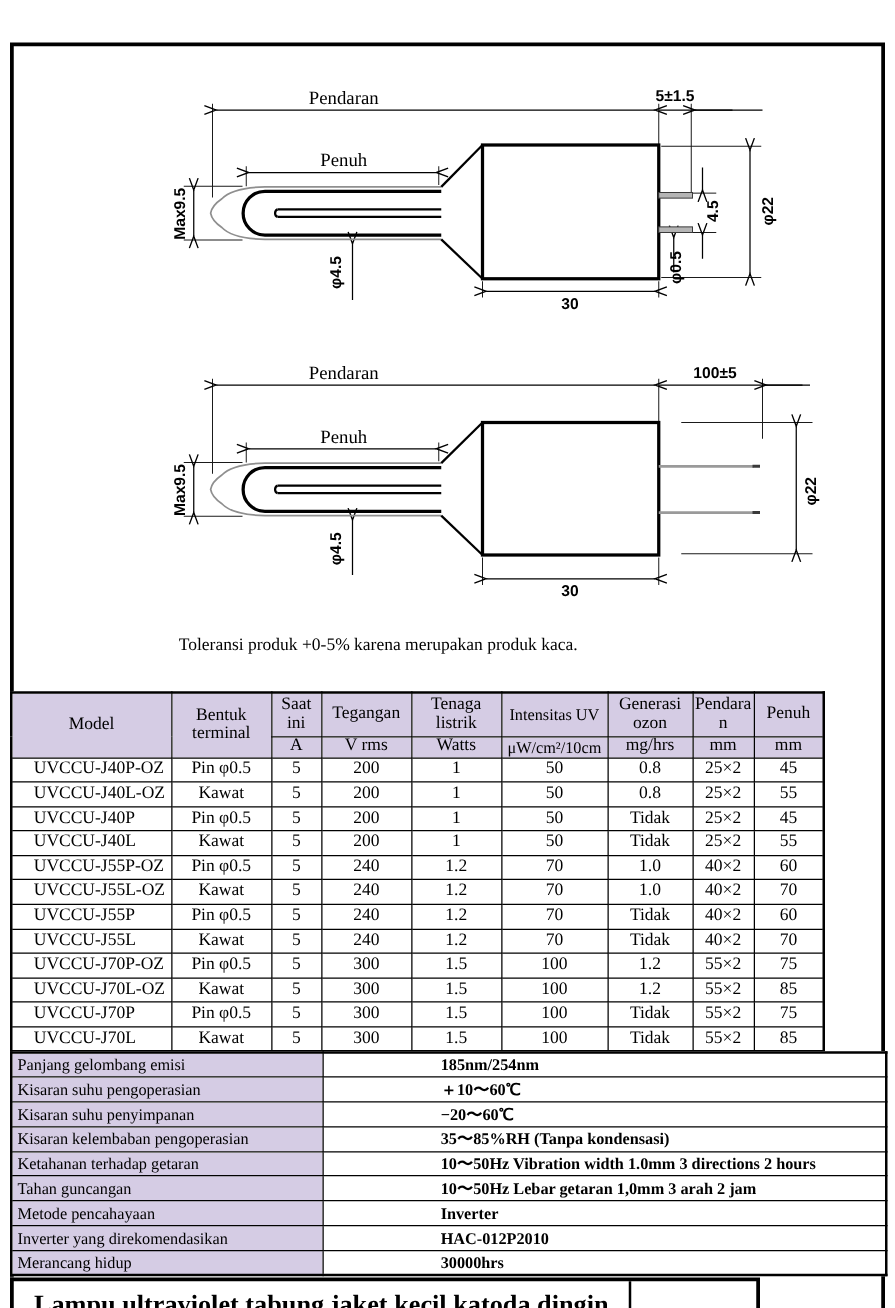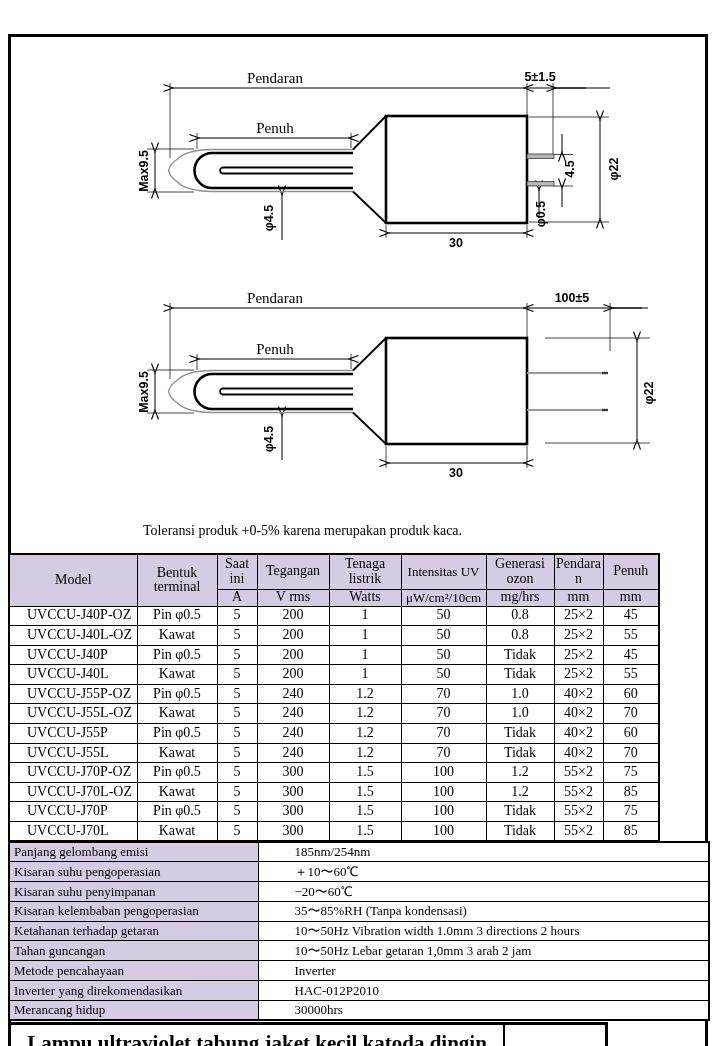--- a/index.html
+++ b/index.html
@@ -9,38 +9,38 @@
          border:3px solid #000;box-sizing:border-box;}
   svg.diagrams{position:absolute;left:0;top:0;}
   .lblserif{font-family:"Liberation Serif",serif;font-size:15px;}
   .lblnum{font-family:"Liberation Sans",sans-serif;font-size:12.5px;font-weight:bold;}
   .dim{stroke:#000;stroke-width:1;fill:none;}
   .ext{stroke:#1a1a1a;stroke-width:0.8;fill:none;}
   .thick{stroke:#000;stroke-width:2.6;fill:none;}
   .mid{stroke:#000;stroke-width:1.8;fill:none;}
   .jacket{stroke:#8f8f8f;stroke-width:1.4;fill:none;}
   .elec{stroke:#000;stroke-width:1.8;fill:none;}
-  .note{position:absolute;left:143px;top:497px;font-size:14px;}
+  .note{position:absolute;left:143px;top:483px;font-size:14px;}
 
   table{border-collapse:collapse;table-layout:fixed;background:#fff;}
   td,th{box-sizing:border-box;border:1px solid #000;font-weight:normal;
         font-size:14px;line-height:1.05;padding:0;overflow:hidden;}
   .spec{position:absolute;left:8px;top:527px;width:650px;border:2px solid #000;}
   .spec th{background:var(--hdr-bg,#d5cce4);text-align:center;}
   .spec td{text-align:center;height:19.6px;}
   .spec td.model{text-align:left;padding-left:17px;}
   .hdr-top{height:35px;}
   .hdr-unit{height:17px;}
   .wrapbreak{word-break:break-all;}
   .nowrap{white-space:nowrap;font-size:13px;}
 
   .props{position:absolute;left:8px;top:815px;width:700px;border:2px solid #000;}
   .props td{height:19.8px;font-size:13px;}
   .props td.plabel{background:var(--hdr-bg,#d5cce4);padding-left:4px;}
-  .props td.pvalue{padding-left:36px;}
+  .props td.pvalue{padding-left:94px;font-weight:bold;}
 
   .footer{position:absolute;left:8px;top:996px;width:600px;height:42px;
           border:3px solid #000;box-sizing:border-box;display:flex;background:#fff;}
   .footer .title-cell{width:492px;border-right:2px solid #000;display:flex;
           align-items:center;justify-content:center;
           font-weight:bold;font-size:21px;font-family:"Liberation Serif",serif;}
   .footer .brand-cell{flex:1;display:flex;align-items:center;justify-content:center;}
   .brand-text{color:var(--brand-red,#f00);font-family:"Liberation Sans",sans-serif;
           font-weight:bold;font-size:27px;letter-spacing:-1px;
           transform:scale(0.95,1.18);white-space:nowrap;}

